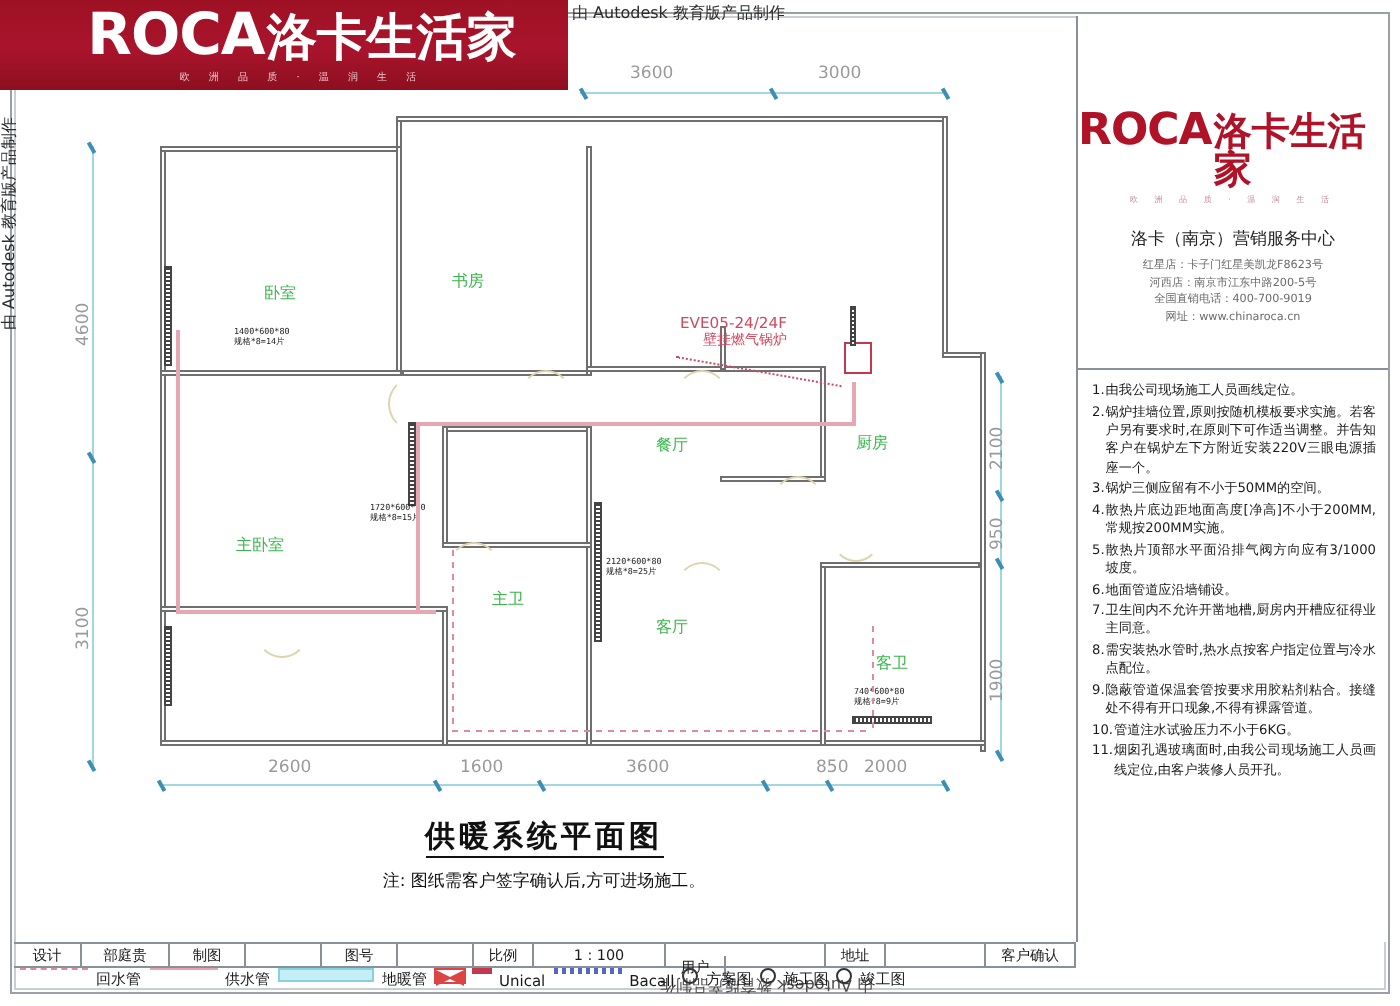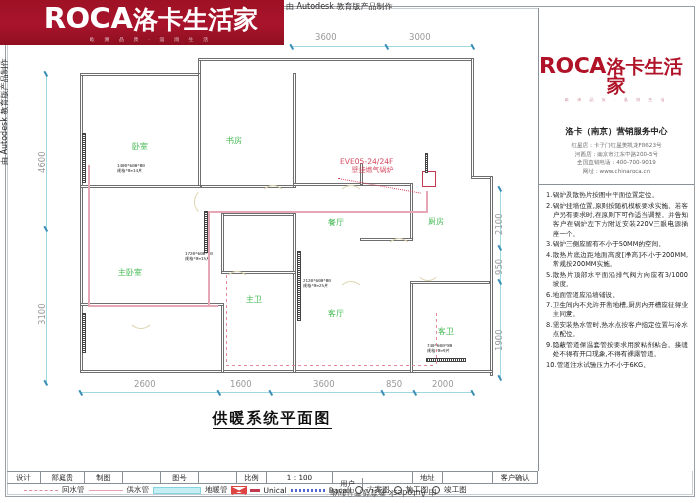--- a/index.html
+++ b/index.html
@@ -84,21 +84,21 @@
   .rp-roca { display:flex; align-items:baseline; color:#b01228; line-height:1;}
   .rp-lat { font-weight:bold; font-size:22px; letter-spacing:-0.5px;
             font-family:"DejaVu Sans","Liberation Sans",sans-serif;}
   .rp-cjk { font-weight:bold; font-size:19px; margin-left:1px; font-family:"DejaVu Sans",sans-serif;}
   .rp-logo-sub { font-size:4px; color:#c98d99; letter-spacing:3.5px; text-align:center; margin-top:2px;}
 
   .rp-contact {
     position:absolute; left:0; top:106px; width:155px;
     text-align:center; color:#3a3a3a;
   }
-  .rp-contact .name { font-size:8.5px; font-weight:bold; color:#222; margin-bottom:3px;margin-top:12px;}
+  .rp-contact .name { font-size:8.5px; font-weight:normal; color:#222; margin-bottom:3px;}
   .rp-contact .line { font-size:5.6px; color:#6b6b6b; line-height:1.55; white-space:nowrap;}
 
   .rp-divider {
     position:absolute; left:0; top:176px; width:155px; height:0;
     border-top:1px solid #8a9097;
   }
 
   .rp-tech {
     position:absolute; left:0; top:176px; width:155px; height:287px;
     padding:7px 6px 0 7px;
@@ -188,22 +188,22 @@
   
   .tblock { position:absolute; left:7px; top:471px; width:531px; height:24px;
             border-top:1px solid #8a9097; }
   .tb-row { position:absolute; left:0; width:531px; height:12px;
             display:flex; align-items:center; }
   .tb-row.r1 { top:0; border-bottom:1px solid #8a9097; }
   .tb-cell { height:12px; display:flex; align-items:center; justify-content:center;
              font-size:7.2px; color:#1a1a1a; border-right:1px solid #8a9097;
              font-family:"DejaVu Sans",serif; white-space:nowrap;}
 
-  .legend-row { position:absolute; left:17px; top:12px; width:531px; height:12px;
-                display:flex; align-items:center; font-size:7.5px;
+  .legend-row { position:absolute; left:3px; top:12px; width:531px; height:12px;
+                display:flex; font-size:7.5px;
                 font-family:"DejaVu Sans",serif; color:#1a1a1a; }
   .lg-item { display:flex; align-items:center; white-space:nowrap; }
   .lg-dash { width:34px; height:0; border-top:1px dashed #e08b9c; margin-right:4px;}
   .lg-solid { width:34px; height:0; border-top:1px solid #e8a3b1; margin:0 4px; }
   .lg-swatch { width:48px; height:7px; background:#c6eef5; border:0.6px solid #86d3e0; margin:0 4px;}
   .lg-valve { width:16px; height:8px; border:0.8px solid #d44; position:relative; margin:0 3px;}
   .lg-valve:before, .lg-valve:after {
     content:""; position:absolute; top:0; width:0; height:0;
     border-top:4px solid transparent; border-bottom:4px solid transparent;
   }
@@ -263,21 +263,21 @@
   <div class="dimline h" style="left:72px; top:379px; width:392px;"></div>
   <div class="tick" style="left:70px; top:379px;"></div>
   <div class="tick" style="left:208px; top:379px;"></div>
   <div class="tick" style="left:260px; top:379px;"></div>
   <div class="tick" style="left:372px; top:379px;"></div>
   <div class="tick" style="left:404px; top:379px;"></div>
   <div class="tick" style="left:462px; top:379px;"></div>
   <div class="dimtext" style="left:126px; top:366px;">2600</div>
   <div class="dimtext" style="left:222px; top:366px;">1600</div>
   <div class="dimtext" style="left:305px; top:366px;">3600</div>
-  <div class="dimtext" style="left:378px; top:366px;">850</div>
+  <div class="dimtext" style="left:400px; top:366px;">850</div>
   <div class="dimtext" style="left:424px; top:366px;">2000</div>
 
   <div class="wall" style="left:72px; top:60px; width:3px; height:300px;"></div>
   <div class="wall" style="left:72px; top:60px; width:120px; height:3px;"></div>
   <div class="wall" style="left:190px; top:45px; width:3px; height:18px;"></div>
   <div class="wall" style="left:190px; top:45px; width:276px; height:3px;"></div>
   <div class="wall" style="left:463px; top:45px; width:3px; height:120px;"></div>
   <div class="wall" style="left:463px; top:163px; width:22px; height:3px;"></div>
   <div class="wall" style="left:482px; top:163px; width:3px; height:200px;"></div>
   <div class="wall" style="left:72px; top:357px; width:413px; height:3px;"></div>
@@ -353,20 +353,21 @@
   <div class="radiator v" style="left:417px; top:140px; width:3px; height:20px;"></div>
   <div class="callout-line" style="left:330px; top:165px; width:84px; transform:rotate(10deg);"></div>
   <div class="callout-txt" style="left:332px; top:144px;">
     <span>EVE05-24/24F</span>
     <span class="l2">壁挂燃气锅炉</span>
   </div>
 
   <div class="plan-title" style="left:0; top:396px;">
     <span>供暖系统平面图</span>
   </div>
+  <div class="plan-note" style="left:0; top:422px;">注: 图纸需客户签字确认后,方可进场施工。</div>
 </div>
 
 <div class="right-panel">
 
   <div class="rp-logo-cell">
     <div>
       <div class="rp-roca">
         <span class="rp-lat">ROCA</span>
         <span class="rp-cjk">洛卡生活家</span>
       </div>
@@ -381,21 +382,21 @@
     <div class="line red">全国直销电话：400-700-9019</div>
     <div class="line red">网址：www.chinaroca.cn</div>
   </div>
 
   <div class="rp-divider"></div>
 
   <div class="rp-tech">
     <ul class="tech-list">
       <li>
           <span class="tech-num">1.</span>
-          <span class="tech-txt">锅炉及散热片按图中平面位置定位。</span>
+          <span class="tech-txt">由我公司现场施工人员画线定位。</span>
         </li>
       <li>
           <span class="tech-num">2.</span>
           <span class="tech-txt">锅炉挂墙位置,原则按随机模板要求实施。若客户另有要求时,在原则下可作适当调整。并告知客户在锅炉左下方附近安装220V三眼电源插座一个。</span>
         </li>
       <li>
           <span class="tech-num">3.</span>
           <span class="tech-txt">锅炉三侧应留有不小于50MM的空间。</span>
         </li>
       <li>
@@ -418,20 +419,24 @@
           <span class="tech-num">8.</span>
           <span class="tech-txt">需安装热水管时,热水点按客户指定位置与冷水点配位。</span>
         </li>
       <li>
           <span class="tech-num">9.</span>
           <span class="tech-txt">隐蔽管道保温套管按要求用胶粘剂粘合。接缝处不得有开口现象,不得有裸露管道。</span>
         </li>
       <li>
           <span class="tech-num">10.</span>
           <span class="tech-txt">管道注水试验压力不小于6KG。</span>
+        </li>
+      <li>
+          <span class="tech-num">11.</span>
+          <span class="tech-txt">烟囱孔遇玻璃面时,由我公司现场施工人员画线定位,由客户装修人员开孔。</span>
         </li>
     </ul>
   </div>
 </div>
 
 <div class="tblock">
 
   <div class="tb-row r1">
     <div class="tb-cell" style="width:34px;">设计</div>
     <div class="tb-cell" style="width:44px;">部庭贵</div>

